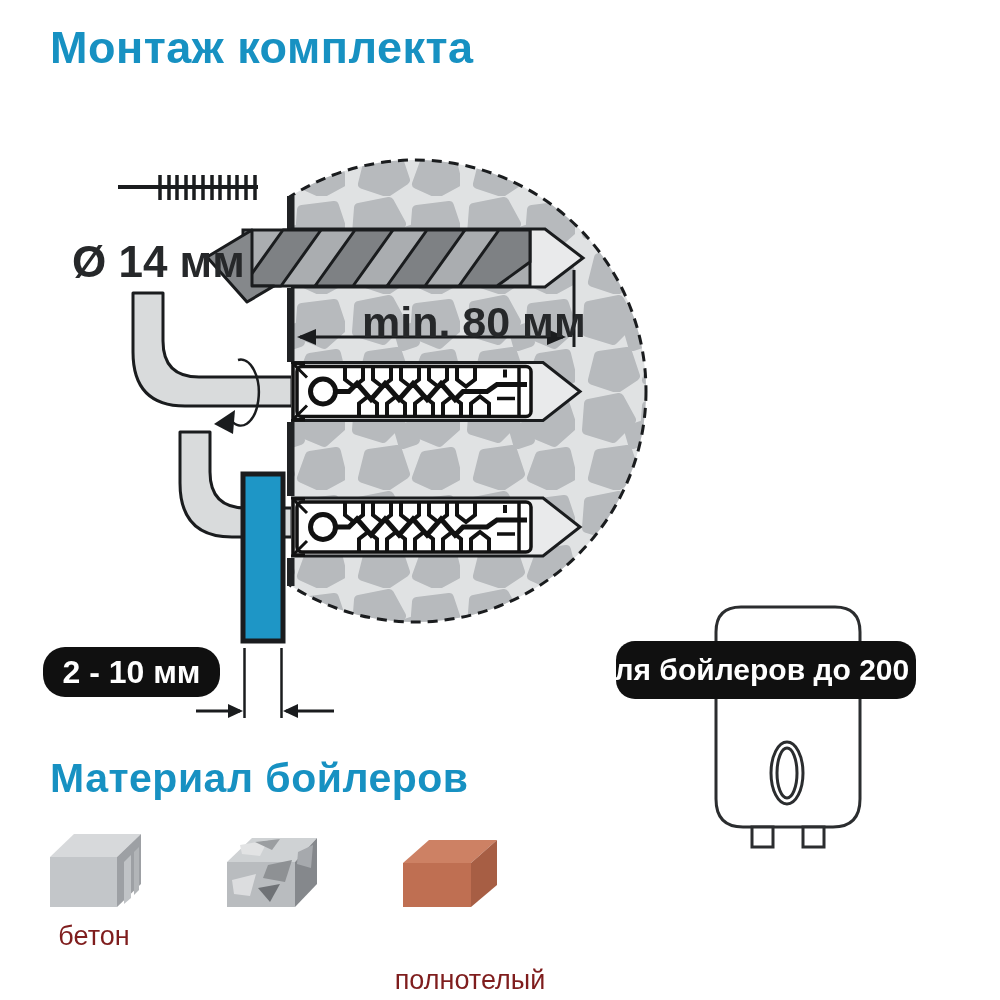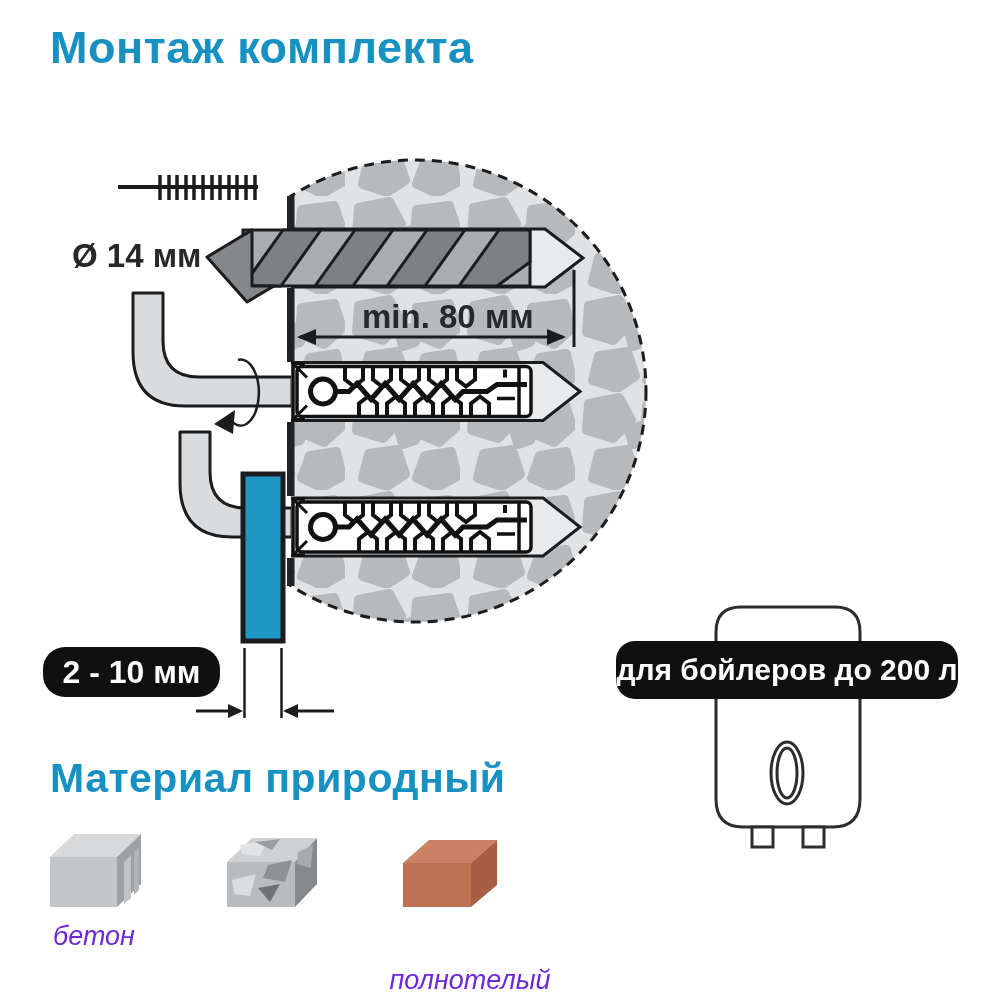--- a/index.html
+++ b/index.html
@@ -3,21 +3,21 @@
 <meta charset="utf-8">
 <style>
   html,body{margin:0;padding:0;background:#ffffff;}
   .page{position:relative;width:1000px;height:1000px;background:#fff;overflow:hidden;
         font-family:"Liberation Sans","DejaVu Sans",sans-serif;padding-left:19px;}
   .abs{position:absolute;}
   .title{color:#1791c2;font-weight:bold;font-size:45px;letter-spacing:.5px;white-space:nowrap;}
   .dim-text{color:#26282a;font-weight:bold;white-space:nowrap;}
   .badge{background:#101010;color:#ffffff;font-weight:bold;display:flex;
          align-items:center;justify-content:center;white-space:nowrap;}
-  .mat-label{color:#6d28d9;font-size:27px;line-height:38px;text-align:center;font-style:italic;}
+  .mat-label{color:#7f1d1d;font-size:27px;line-height:38px;text-align:center;}
   svg{display:block;}
 </style>
 </head>
 <body>
 
 <div class="page">
 
   <svg class="abs" style="left:0;top:0;" width="1000" height="1000" viewBox="0 0 1000 1000">
     <defs>
       <clipPath id="circleClip">
@@ -184,26 +184,26 @@
     </g>
     <g>
       <polygon points="403,863 429,840 497,840 471,863" fill="#cd8164"></polygon>
       <polygon points="403,863 471,863 471,907 403,907" fill="#bf6f52"></polygon>
       <polygon points="471,863 497,840 497,885 471,907" fill="#a75e44"></polygon>
     </g>
   </svg>
 
   <div class="abs title" style="left:50px;top:22px;">Монтаж комплекта</div>
 
-  <div class="abs dim-text" style="left:72px;top:237px;font-size:33px;">Ø 14 мм</div>
-
-  <div class="abs dim-text" style="left:362px;top:298px;font-size:33px;">min. 80 мм</div>
+  <div class="abs dim-text" style="left:72px;top:237px;font-size:44px;">Ø 14 мм</div>
+
+  <div class="abs dim-text" style="left:362px;top:298px;font-size:43px;">min. 80 мм</div>
 
   <div class="abs badge" style="left:43px;top:647px;width:177px;height:50px;border-radius:22px;font-size:32px;">2 - 10 мм</div>
 
-  <div class="abs badge" style="left:616px;top:641px;width:342px;height:58px;border-radius:19px;font-size:30px;">для бойлеров до 200 л</div>
-
-  <div class="abs title" style="left:50px;top:755px;font-size:41px;">Материал природный</div>
+  <div class="abs badge" style="left:616px;top:641px;width:300px;height:58px;border-radius:19px;font-size:30px;">для бойлеров до 200 л</div>
+
+  <div class="abs title" style="left:50px;top:755px;font-size:41px;">Материал бойлеров</div>
 
   <div class="abs mat-label" style="left:19px;top:917px;width:150px;">бетон</div>
   <div class="abs mat-label" style="left:385px;top:917px;width:170px;margin-top:44px;">полнотелый кирпич</div>
 
 </div>
 
 </body></html>

